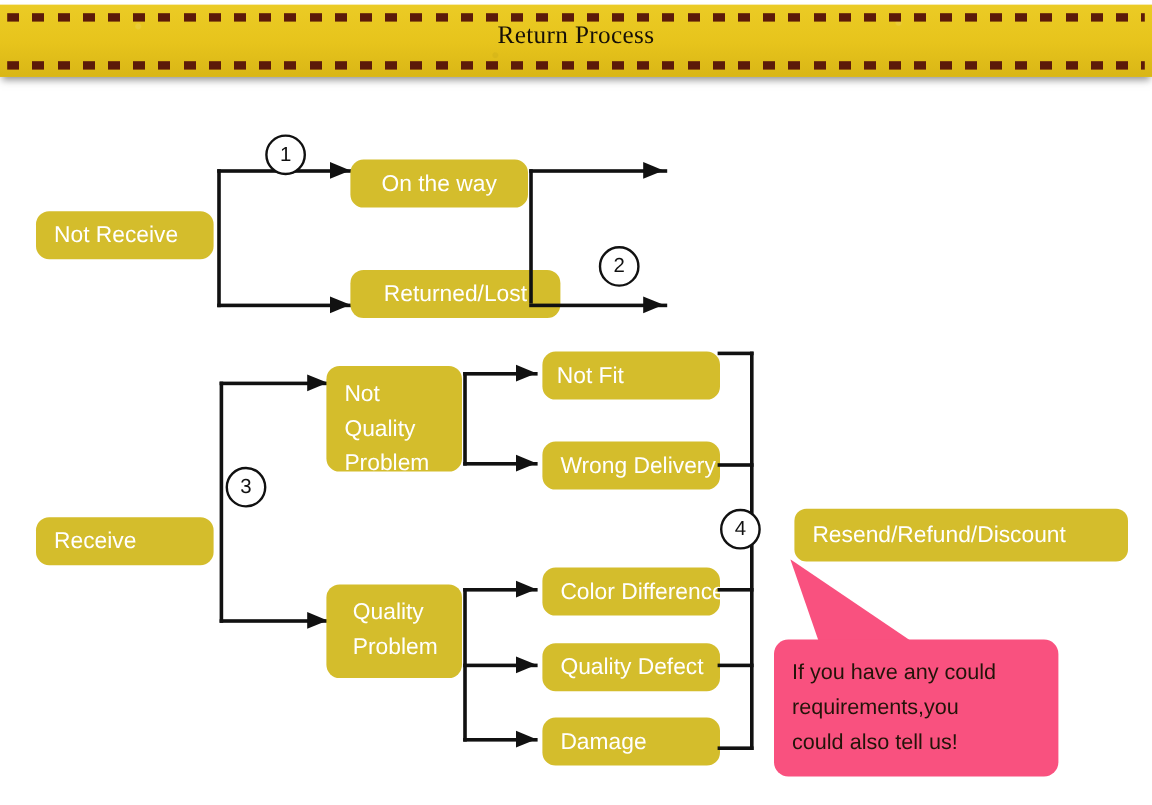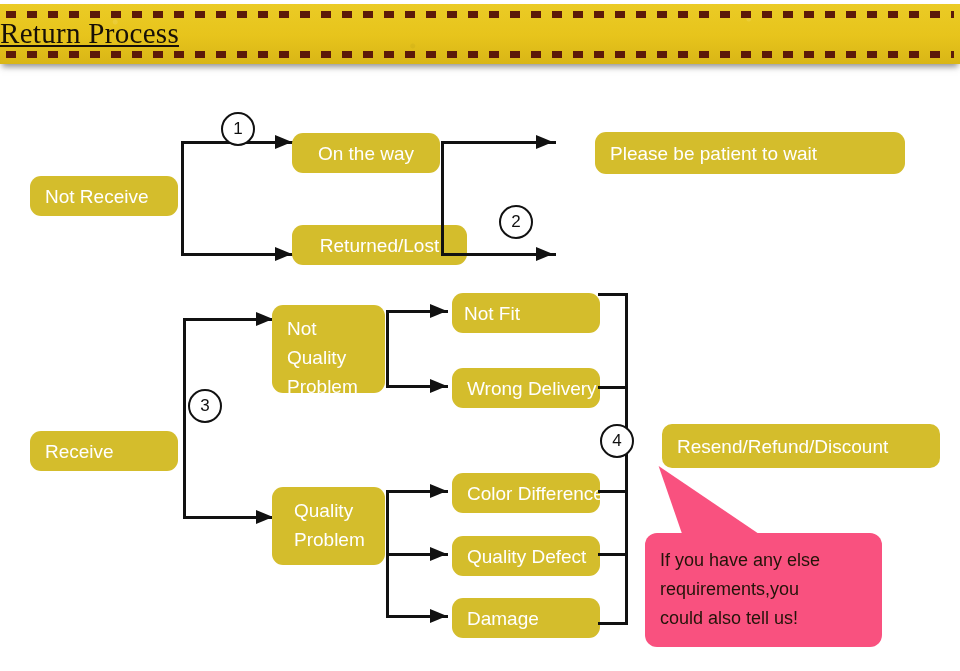--- a/index.html
+++ b/index.html
@@ -40,26 +40,25 @@
       to right,
       #5C1A09 0px, #5C1A09 10px,
       rgba(0,0,0,0) 10px, rgba(0,0,0,0) 21px);
   }
   #dash-top { top: 7px; }
   #dash-bottom { bottom: 6px; }
   #banner-title {
     position: absolute;
     left: 0; right: 0;
     top: 13px;
-    text-align: left;
+    text-align: center;
     font-family: "Liberation Serif", serif;
-    font-size: 29px;
+    font-size: 21px;
     color: #171008;
     letter-spacing: 0.3px;
-    text-decoration: underline;
   }
 
   
   .node {
     position: absolute;
     background: #D4BD2C;
     border-radius: 11px;
     color: #FFFFFF;
     font-size: 19px;
     line-height: 29px;
@@ -163,21 +162,20 @@
   <div class="node center" style="left:292px; top:225px; width:175px; height:40px;">Returned/Lost</div>
 
   <div class="ln lv" style="left:441px; top:141px; height:112px;"></div>
   <div class="ln lh" style="left:441px; top:141px; width:115px;"></div>
   <div class="arrow-head" style="left:536px; top:135px;"></div>
   <div class="ln lh" style="left:441px; top:253px; width:115px;"></div>
   <div class="arrow-head" style="left:536px; top:247px;"></div>
 
   <div class="marker" style="left:499px; top:205px;">2</div>
 
-  <div class="node pad-l" style="left:595px; top:132px; width:310px; height:42px;">Please be patient to wait</div>
 
   <div class="node pad-l" style="left:30px; top:391px; width:148px; height:40px;margin-top:40px;">Receive</div>
 
   <div class="ln lv" style="left:183px; top:318px; height:201px;"></div>
   <div class="ln lh" style="left:183px; top:318px; width:95px;"></div>
   <div class="arrow-head" style="left:256px; top:312px;"></div>
   <div class="ln lh" style="left:183px; top:516px; width:95px;"></div>
   <div class="arrow-head" style="left:256px; top:510px;"></div>
 
   <div class="marker" style="left:188px; top:389px;">3</div>
@@ -220,19 +218,19 @@
   <div class="ln lh" style="left:598px; top:553px; width:30px;"></div>
   <div class="ln lh" style="left:598px; top:622px; width:30px;"></div>
 
   <div class="marker" style="left:600px; top:424px;">4</div>
 
   <div class="node pad-l" style="left:662px; top:424px; width:278px; height:44px;border-radius:10px;">Resend/Refund/Discount</div>
 
   <div id="callout-tail"></div>
   <div id="callout">
     <div id="callout-text">
-      <div>If you have any else</div>
+      <div>If you have any could</div>
       <div>requirements,you</div>
       <div>could also tell us!</div>
     </div>
   </div>
 
 </div>
 
 </body></html>

